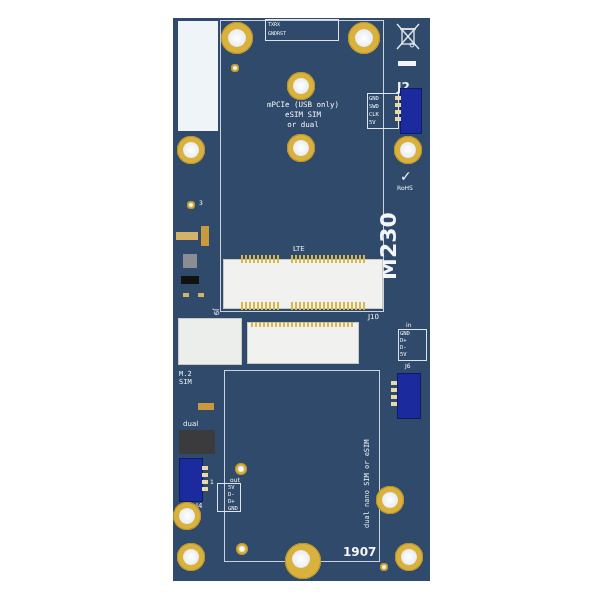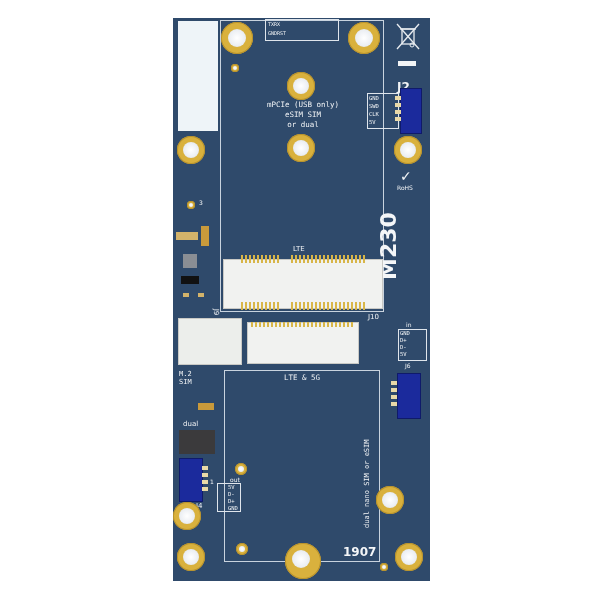--- a/index.html
+++ b/index.html
@@ -126,21 +126,20 @@
   </div>
   <div class="abs silk" style="left:232px; top:344px; font-size:6px;">J6</div>
   <div class="conn-blue" style="left:224px; top:355px; width:22px; height:44px;"></div>
   <div class="pin" style="left:218px; top:363px;"></div>
   <div class="pin" style="left:218px; top:370px;"></div>
   <div class="pin" style="left:218px; top:377px;"></div>
   <div class="pin" style="left:218px; top:384px;"></div>
 
   <div class="outline" style="left:51px; top:352px; width:154px; height:190px;"></div>
   <div class="abs mono silk" style="left:54px; top:354px; width:150px; text-align:center; font-size:7.5px; line-height:11px;">
-    <div>LTE &amp; 5G</div>
   </div>
 
   <div class="abs mono silk" style="left:190px; top:510px; font-size:7px; white-space:nowrap; transform:rotate(-90deg); transform-origin:left top;">dual nano SIM or eSIM</div>
 
   <div class="abs silk" style="left:10px; top:402px; font-size:7px;">dual</div>
   <div class="chip" style="left:6px; top:412px; width:36px; height:24px;"></div>
   <div class="smd" style="left:25px; top:385px; width:16px; height:7px; background:#c99a3b;"></div>
 
   <div class="conn-blue" style="left:6px; top:440px; width:22px; height:42px;"></div>
   <div class="pin" style="left:29px; top:448px;"></div>

